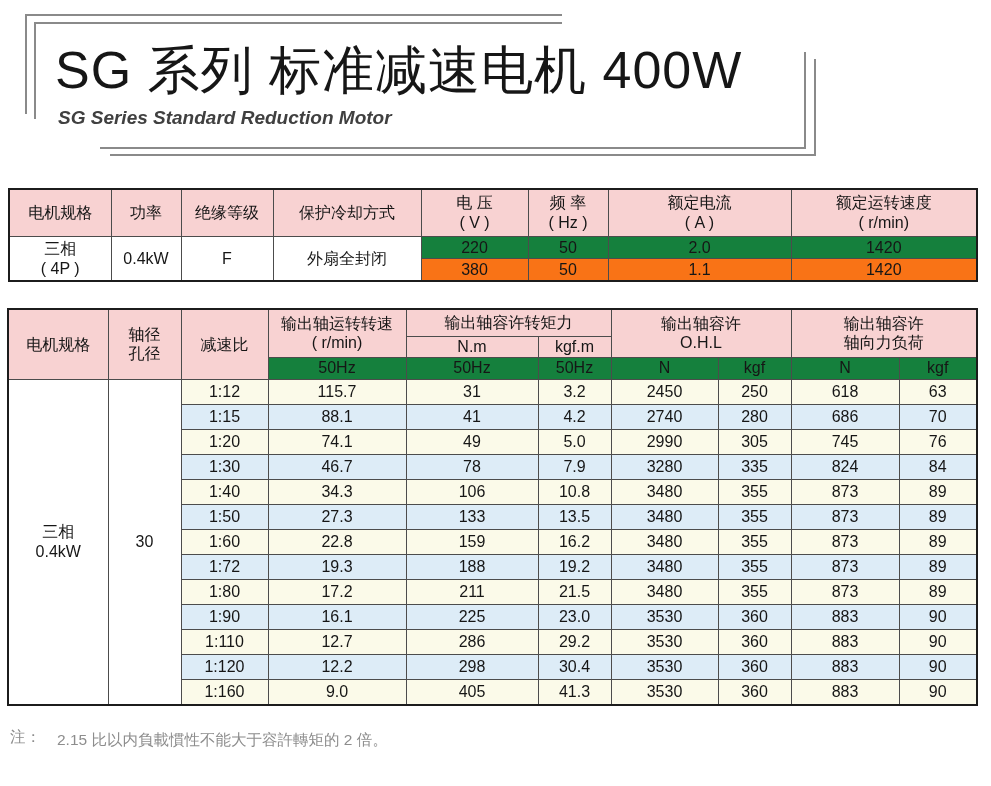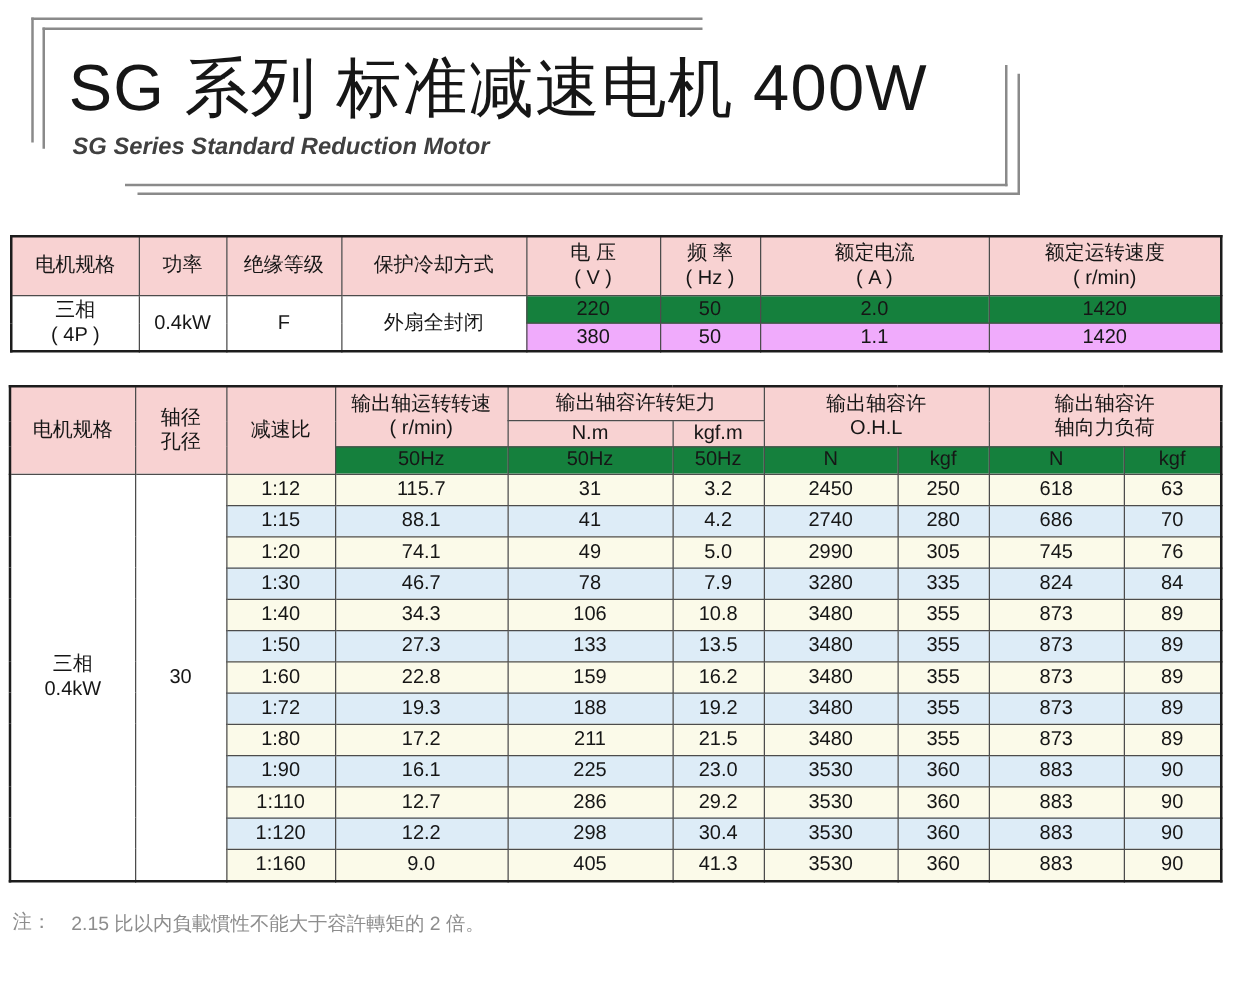--- a/index.html
+++ b/index.html
@@ -48,21 +48,21 @@
     vertical-align: middle;
     padding: 0 2px;
     font-size: 16px;
     font-weight: normal;
     white-space: pre-line;
     line-height: 1.22;
     color: #161616;
   }
   .bg-pink  { background: #f8d2d2; }
   .bg-blue  { background: #15803d; }
-  .bg-cream { background: #f0abfc; }
+  .bg-cream { background: #f97316; }
   .bg-white { background: #ffffff; }
 
   
   .spec-table { left: 8px; top: 188px; width: 968px; }
   .spec-table thead th { height: 46px; }
   .spec-table tbody td { height: 21px; }
 
   
   .perf-table { left: 7px; top: 308px; width: 969px; }
   .perf-table .h1 th { height: 26px; }

